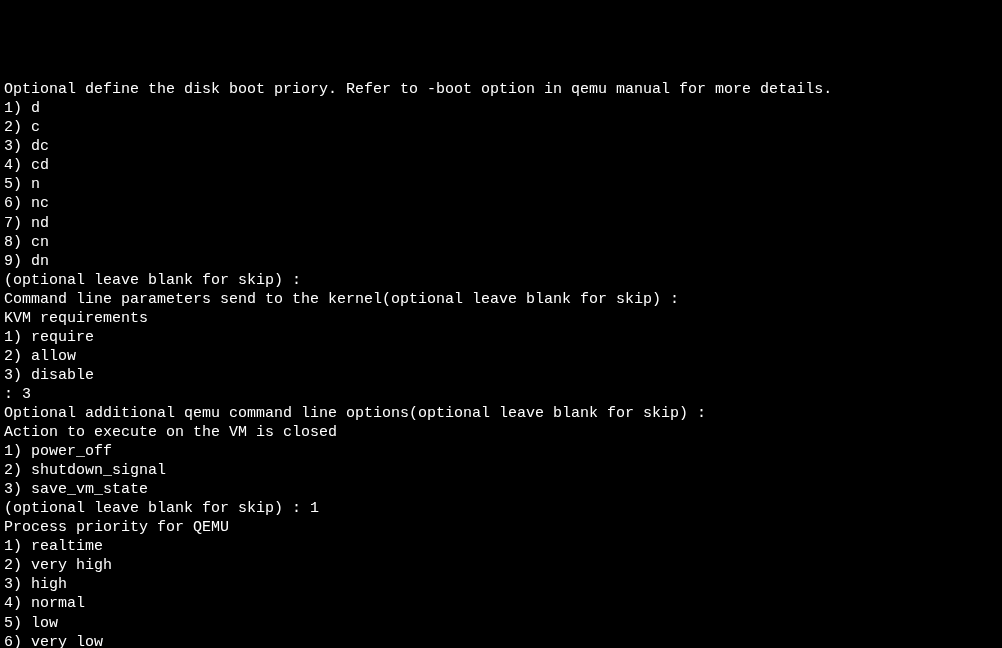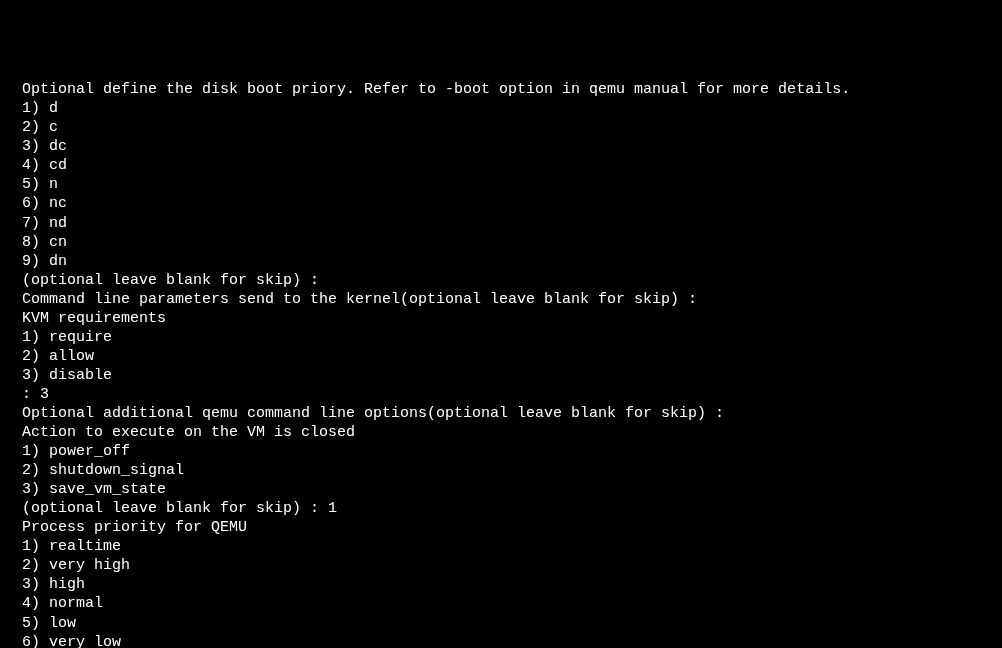--- a/index.html
+++ b/index.html
@@ -14,21 +14,20 @@
       font-size: 15px;
       line-height: 1.27;
       padding: 4px 4px;
       width: 1002px;
       height: 648px;
       overflow: hidden;
       white-space: pre;
     }
     .line {
       display: block;
-      margin-left: 18px;
     }
   </style>
 </head>
 <body>
 
 
 
 <div><span class="line">Optional define the disk boot priory. Refer to -boot option in qemu manual for more details.</span><span class="line">1) d</span><span class="line">2) c</span><span class="line">3) dc</span><span class="line">4) cd</span><span class="line">5) n</span><span class="line">6) nc</span><span class="line">7) nd</span><span class="line">8) cn</span><span class="line">9) dn</span><span class="line">(optional leave blank for skip) :</span><span class="line">Command line parameters send to the kernel(optional leave blank for skip) :</span><span class="line">KVM requirements</span><span class="line">1) require</span><span class="line">2) allow</span><span class="line">3) disable</span><span class="line">: 3</span><span class="line"></span><span class="line">Optional additional qemu command line options(optional leave blank for skip) :</span><span class="line">Action to execute on the VM is closed</span><span class="line">1) power_off</span><span class="line">2) shutdown_signal</span><span class="line">3) save_vm_state</span><span class="line">(optional leave blank for skip) : 1</span><span class="line"></span><span class="line">Process priority for QEMU</span><span class="line">1) realtime</span><span class="line">2) very high</span><span class="line">3) high</span><span class="line">4) normal</span><span class="line">5) low</span><span class="line">6) very low</span></div>
 
 

